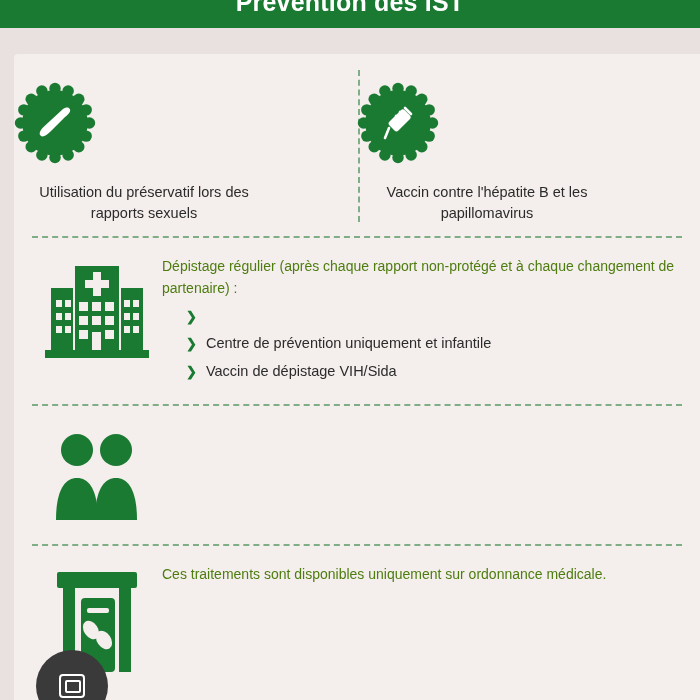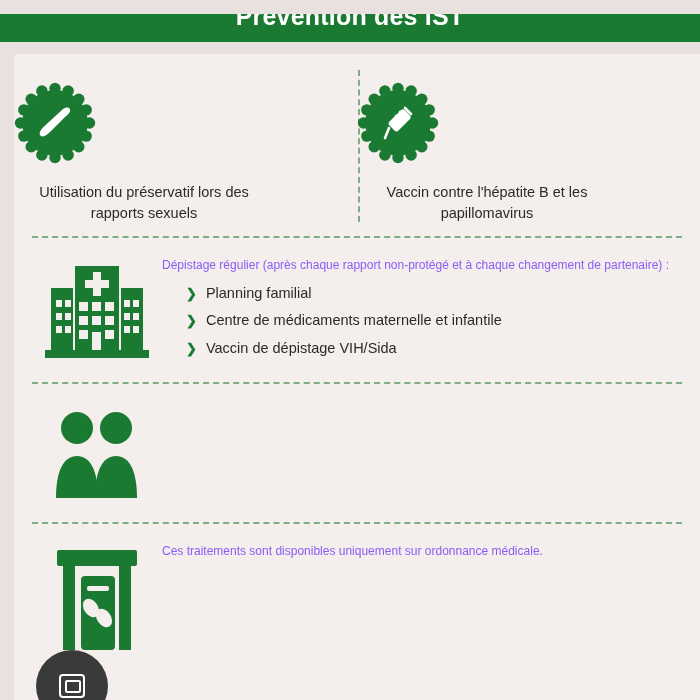--- a/index.html
+++ b/index.html
@@ -14,21 +14,21 @@
   }
   #page {
     position: relative;
     width: 700px;
     height: 700px;
     background: #e9e1df;
   }
   
   .header-banner {
     position: absolute;
-    top: 14px; left: 0;
+    top: 0; left: 0;
     width: 700px;
     height: 28px;
     background: #1b7a32;
     overflow: hidden;
   }
   .header-title {
     position: absolute;
     width: 700px;
     text-align: center;
     top: -12px;
@@ -107,22 +107,22 @@
     flex: 0 0 130px;
     display: flex;
     justify-content: center;
     padding-top: 4px;
   }
   .row-body {
     flex: 1;
     padding-right: 6px;
   }
   .row-text {
-    color: #8b5cf6;
-    font-size: 12px;
+    color: #4d7c0f;
+    font-size: 14px;
     line-height: 1.55;
   }
   .row-text + .row-text { margin-top: 14px; }
   .bullet-list {
     margin: 8px 0 0 0;
     padding: 0;
     list-style: none;
   }
   .bullet-list li {
     display: flex;
@@ -292,25 +292,24 @@
             <rect x="90" y="66" width="6" height="7"></rect>
             <rect x="49" y="72" width="9" height="18"></rect>
           </g>
         </svg>
       </div>
       <div class="row-body">
         <div class="row-text">Dépistage régulier (après chaque rapport non-protégé et à chaque changement de partenaire) :</div>
         <ul class="bullet-list">
           <li>
             <span class="chev">❯</span>
-            <span>Planning familial</span>
           </li>
           <li>
             <span class="chev">❯</span>
-            <span>Centre de médicaments maternelle et infantile</span>
+            <span>Centre de prévention uniquement et infantile</span>
           </li>
           <li>
             <span class="chev">❯</span>
             <span>Vaccin de dépistage VIH/Sida</span>
           </li>
         </ul>
       </div>
     </div>
 
     <div class="h-divider"></div>

